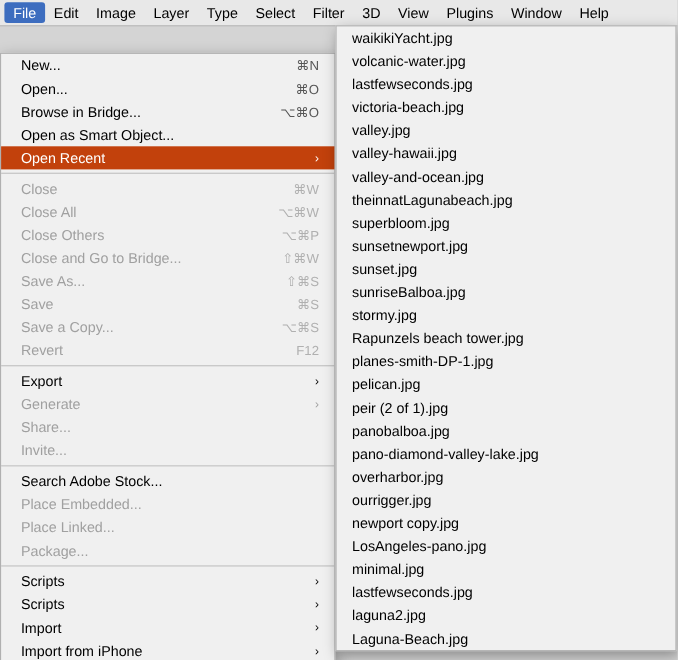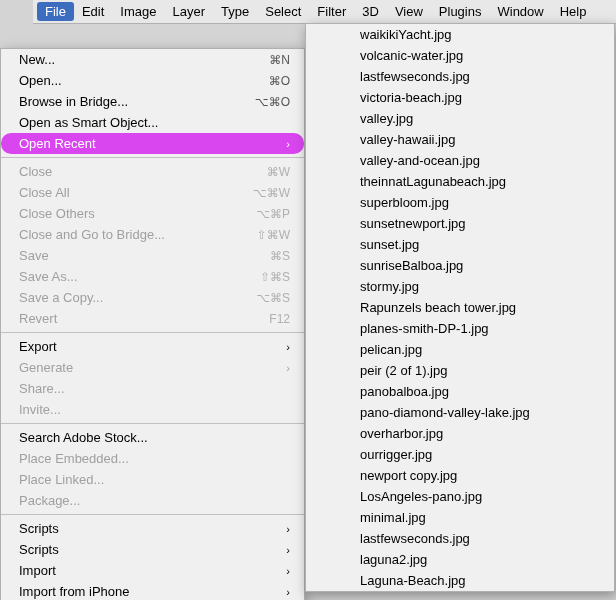--- a/index.html
+++ b/index.html
@@ -17,21 +17,20 @@
     }
 
     
     .menubar {
       display: flex;
       align-items: center;
       background: #e8e8e8;
       height: 24px;
       padding: 0 4px;
       border-bottom: 1px solid #b0b0b0;
-      margin-left: 33px;
     }
     .menubar-item {
       padding: 2px 8px;
       font-size: 13px;
       color: #000;
       cursor: pointer;
       border-radius: 3px;
       white-space: nowrap;
     }
     .menubar-item.active {
@@ -65,23 +64,22 @@
       color: #000;
       cursor: pointer;
       white-space: nowrap;
       min-height: 20px;
     }
     .menu-item.disabled {
       color: #a0a0a0;
       cursor: default;
     }
     .menu-item.highlighted {
-      background: #d946ef;
+      background: #c2410c;
       color: #fff;
-      border-radius: 10px;
     }
     .menu-item .shortcut {
       color: #555;
       font-size: 12px;
       margin-left: 20px;
     }
     .menu-item.disabled .shortcut {
       color: #b0b0b0;
     }
     .menu-item .arrow {
@@ -99,21 +97,20 @@
       top: -1px;
       left: 305px;
       width: 310px;
       background: #f0f0f0;
       border: 1px solid #b0b0b0;
       box-shadow: 2px 4px 12px rgba(0,0,0,0.35);
       z-index: 101;
     }
     .submenu .menu-item {
       padding: 3px 14px 3px 14px;
-      margin-left: 40px;
     }
   </style>
 </head>
 <body>
 
 <div class="menubar">
 <div class="menubar-item active">File</div>
     <div class="menubar-item">Edit</div>
     <div class="menubar-item">Image</div>
     <div class="menubar-item">Layer</div>
@@ -159,26 +156,26 @@
       </div>
       <div class="menu-item disabled">
         <span>Close Others</span>
         <span class="shortcut">⌥⌘P</span>
       </div>
       <div class="menu-item disabled">
         <span>Close and Go to Bridge...</span>
         <span class="shortcut">⇧⌘W</span>
       </div>
       <div class="menu-item disabled">
+        <span>Save As...</span>
+        <span class="shortcut">⇧⌘S</span>
+      </div>
+      <div class="menu-item disabled">
         <span>Save</span>
         <span class="shortcut">⌘S</span>
-      </div>
-      <div class="menu-item disabled">
-        <span>Save As...</span>
-        <span class="shortcut">⇧⌘S</span>
       </div>
       <div class="menu-item disabled">
         <span>Save a Copy...</span>
         <span class="shortcut">⌥⌘S</span>
       </div>
       <div class="menu-item disabled">
         <span>Revert</span>
         <span class="shortcut">F12</span>
       </div>
       <div class="menu-separator"></div>

